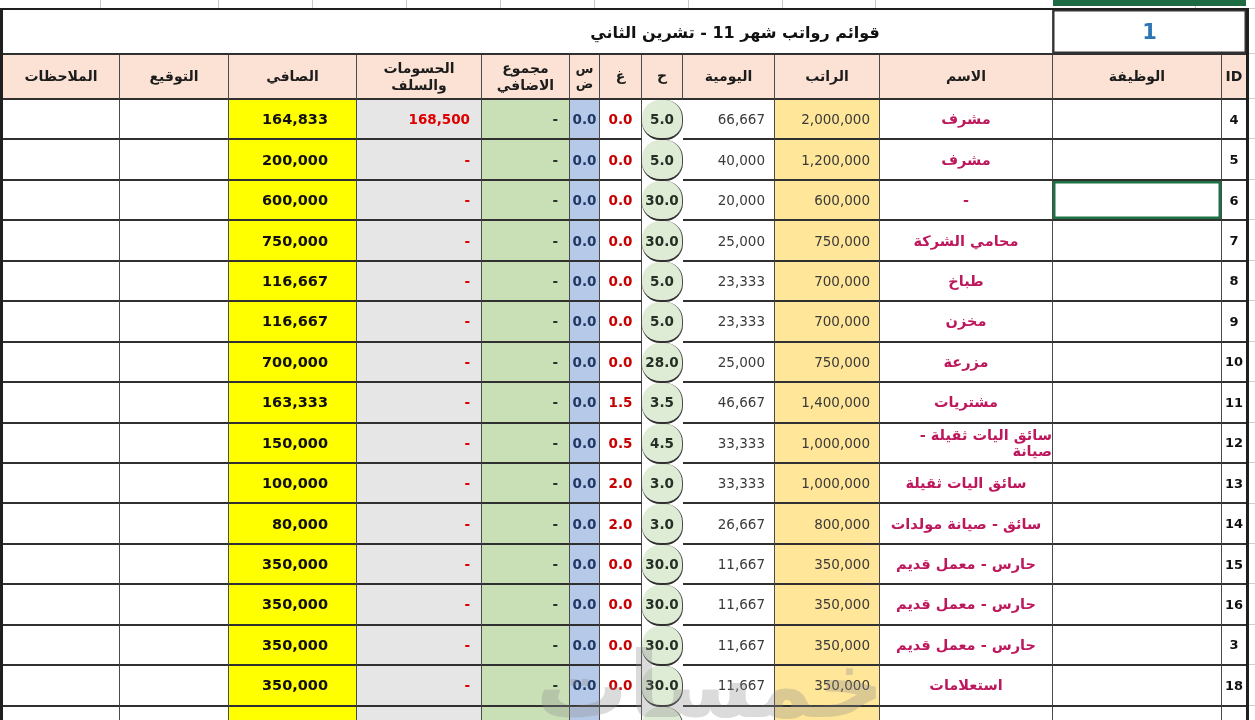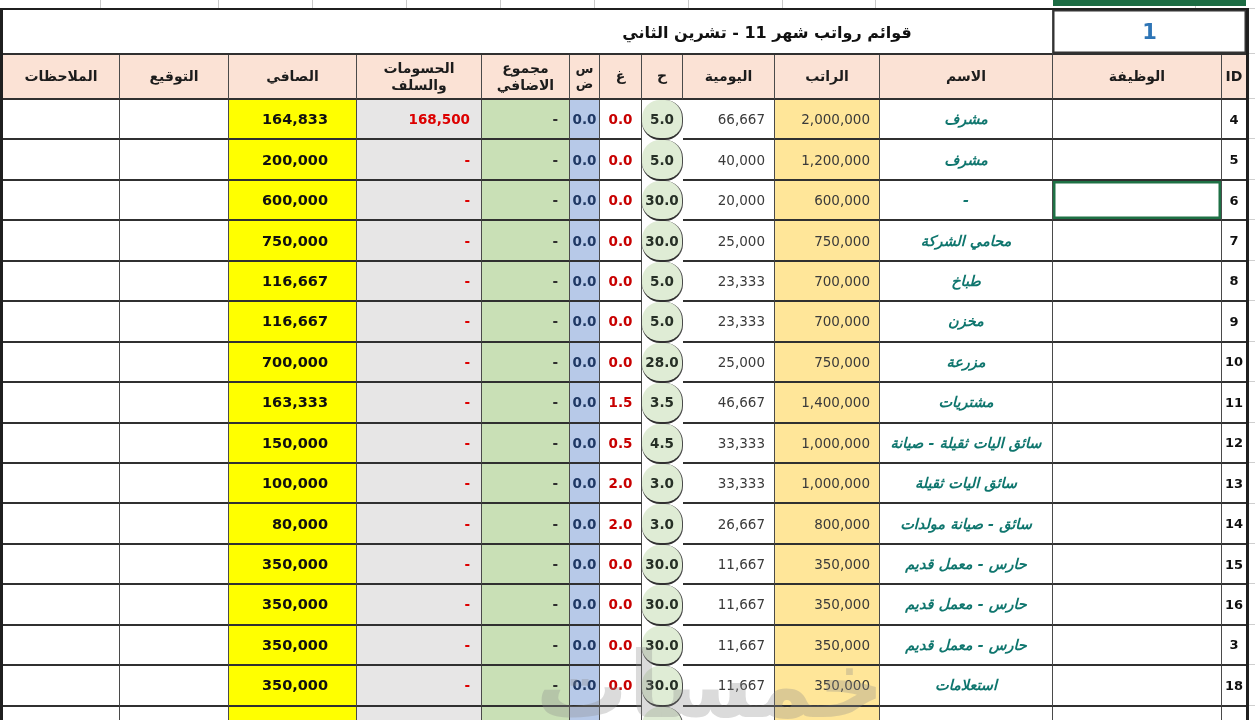--- a/index.html
+++ b/index.html
@@ -16,36 +16,36 @@
   #sheet{position:absolute;left:0;top:8px;width:1243px;height:712px;
          border-left:3px solid #1f1f1f;border-right:3px solid #1f1f1f;border-top:2px solid #1f1f1f;
          display:grid;overflow:hidden;
          grid-template-columns:117px 109px 128px 125px 88px 30px 42px 41px 92px 105px 173px 169px 24px;
          grid-template-rows:45px 45px repeat(16,40.45px);}
   .cell{border-right:1px solid #4a4a4a;border-bottom:2px solid #303030;box-sizing:border-box;
         display:flex;align-items:center;justify-content:center;overflow:hidden;background:#fff;}
   .lastcol{border-right:none;}
   
   .title-cell{grid-column:1/12;position:relative;background:#fff;}
-  .title-text{position:absolute;left:764px;top:50%;transform:translate(-50%,-50%);
+  .title-text{position:absolute;left:732px;top:50%;transform:translate(-50%,-50%);
               font-weight:bold;font-size:16px;color:#111;white-space:nowrap;}
   .one-cell{grid-column:12/14;border-right:none;box-shadow:inset 0 0 0 1.5px #333;
             font-weight:bold;font-size:21px;color:#2e75b6;}
   
   .hd{background:#fbe2d5;font-weight:bold;color:#1c1c1c;font-size:14px;text-align:center;line-height:1.15;}
   .hd-small{font-size:13px;white-space:pre-line;}
   
   .num{justify-content:flex-end;padding-right:9px;font-size:13.5px;color:#3a3a3a;}
   .c-net{background:#ffff00;font-weight:bold;color:#101010;font-size:14.5px;justify-content:flex-end;padding-right:28px;}
   .c-ded{background:#e7e6e6;color:#dd0000;font-weight:bold;font-size:13.5px;justify-content:flex-end;padding-right:11px;}
   .c-ot{background:#c9e0b6;color:#2f2f2f;font-weight:bold;font-size:13.5px;justify-content:flex-end;padding-right:11px;}
   .c-sd{background:#b7c9e8;color:#1f3864;font-weight:bold;font-size:13.5px;}
   .c-gh{background:#fff;color:#c80000;font-weight:bold;font-size:13.5px;}
   .c-h{background:#dfecd5;color:#262f26;font-weight:bold;font-size:13.5px;border-radius:18px;}
-  .c-job{font-weight:bold;color:#0f766e;font-size:14.5px;font-style:italic;}
+  .c-job{font-weight:bold;color:#be185d;font-size:14.5px;}
   .c-id{font-weight:bold;color:#101010;font-size:13px;}
   .c-name{position:relative;}
   .c-name.selected{box-shadow:inset 0 0 0 2.5px #1e7145;}
   
   #watermark{position:absolute;left:490px;top:632px;width:440px;text-align:center;
              font-size:92px;font-weight:bold;color:#8a8a8a;opacity:.30;z-index:5;
              pointer-events:none;direction:rtl;}
 </style>
 </head>
 <body>

